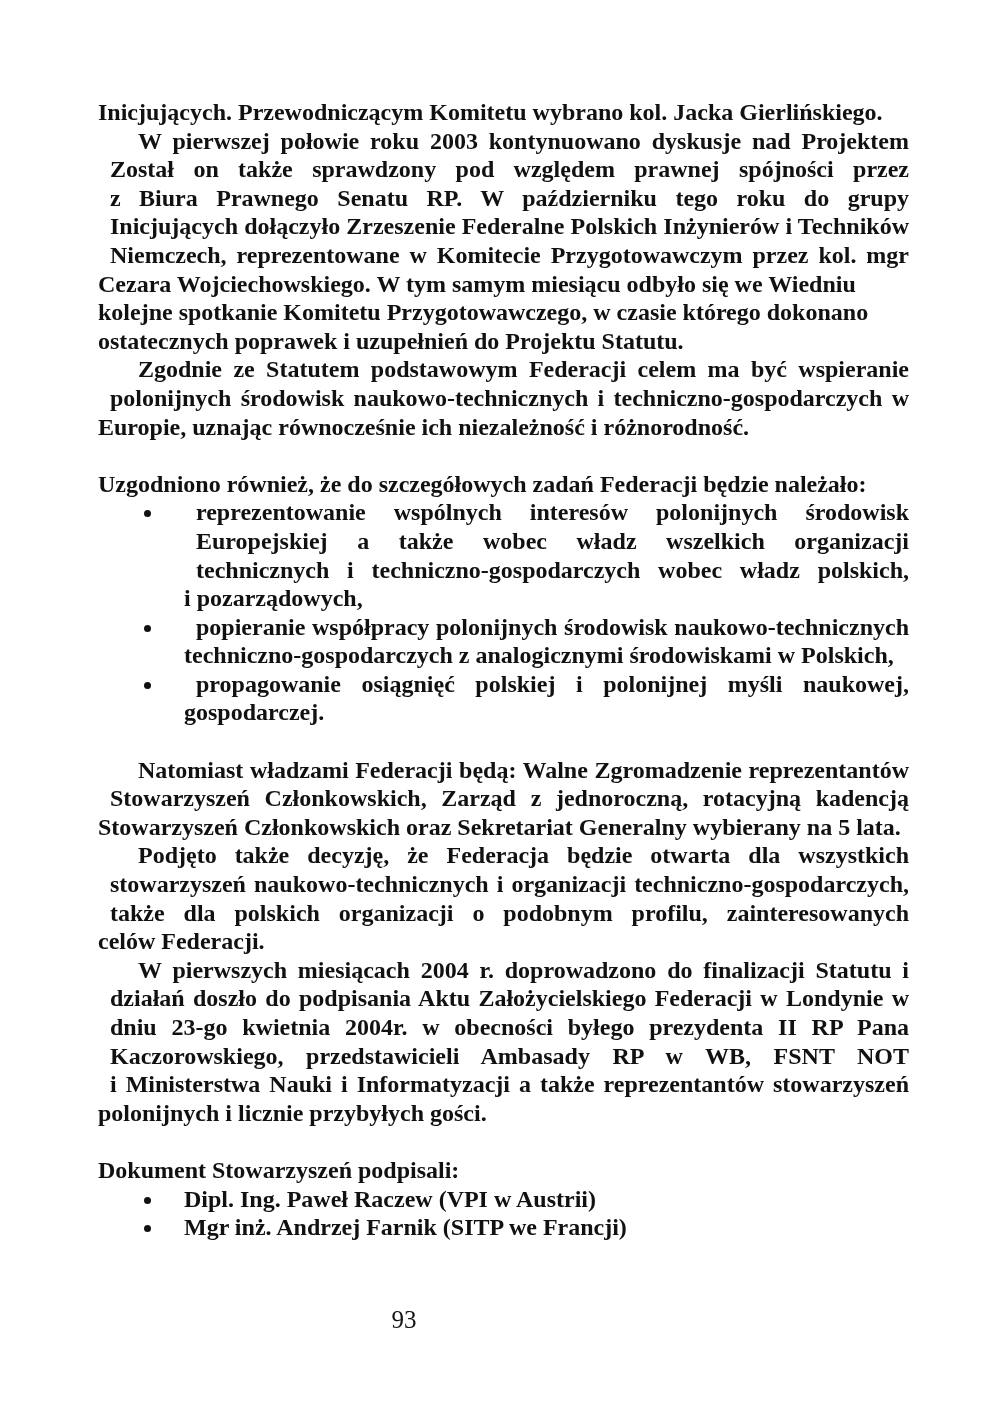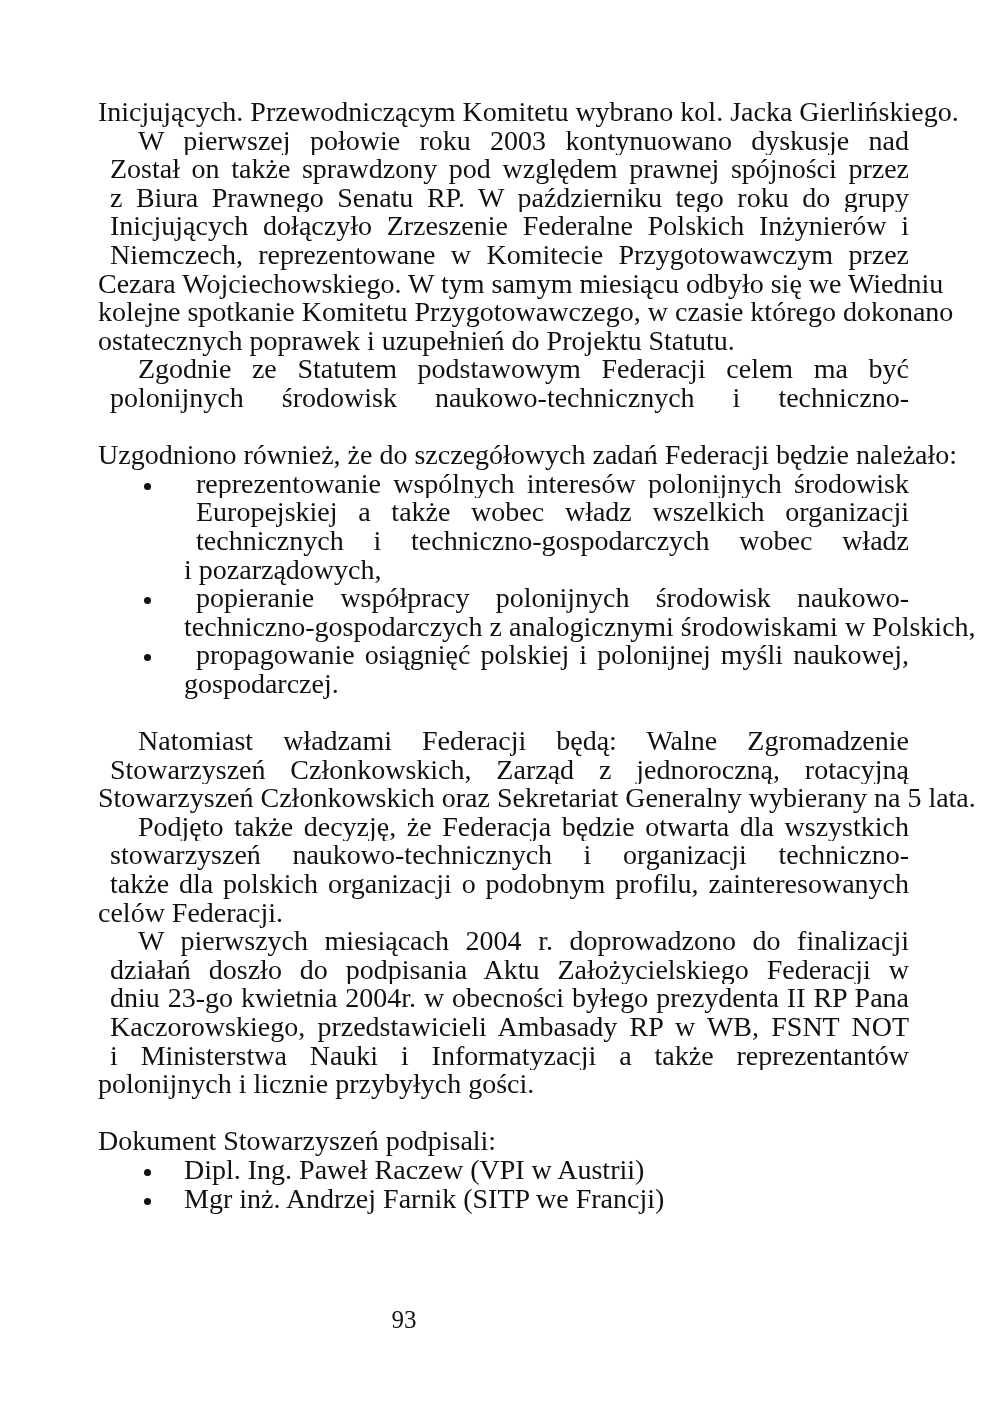--- a/index.html
+++ b/index.html
@@ -1,20 +1,20 @@
 <!DOCTYPE html>
 <html><head>
 <meta charset="utf-8">
 <style>
   html, body { margin: 0; padding: 0; background: #ffffff; }
   body { width: 1000px; height: 1419px; position: relative; overflow: hidden; }
   .page {
     position: absolute; left: 98px; top: 98px; width: 811px;
     font-family: "Liberation Serif", "DejaVu Serif", serif;
-    font-size: 28px; line-height: 28.6px; color: #111111;
+    font-size: 24px; line-height: 28.6px; color: #111111; font-weight: bold;
   }
   .line { display: block; white-space: nowrap; height: 28.6px; }
   .just { text-align: justify; text-align-last: justify; white-space: normal; overflow: hidden; margin-left: 12px; }
   .ind { padding-left: 28px; }
   .gap { height: 28.6px; }
   .bullet-list { margin: 0; padding: 0; list-style: none; }
   .bullet-item { position: relative; padding-left: 86px; }
   .bullet-item .bullet {
     position: absolute; left: 44px; top: 0; width: 10px; text-align: center;
   }
@@ -43,20 +43,21 @@
     <span class="line just">Inicjujących dołączyło Zrzeszenie Federalne Polskich Inżynierów i Techników w</span>
     <span class="line just">Niemczech, reprezentowane w Komitecie Przygotowawczym przez kol. mgr inż.</span>
     <span class="line">Cezara Wojciechowskiego. W tym samym miesiącu odbyło się we Wiedniu</span>
     <span class="line">kolejne spotkanie Komitetu Przygotowawczego, w czasie którego dokonano</span>
     <span class="line">ostatecznych poprawek i uzupełnień do Projektu Statutu.</span>
   </div>
 
   <div>
     <span class="line just ind">Zgodnie ze Statutem podstawowym Federacji celem ma być wspieranie integracji</span>
     <span class="line just">polonijnych środowisk naukowo-technicznych i techniczno-gospodarczych w</span>
+    <span class="line">Europie, uznając równocześnie ich niezależność i różnorodność.</span>
   </div>
 
   <div class="gap"></div>
 
   <span class="line">Uzgodniono również, że do szczegółowych zadań Federacji będzie należało:</span>
 
   <ul class="bullet-list">
     <li class="bullet-item">
       <span class="bullet"></span>
       <span class="line just">reprezentowanie wspólnych interesów polonijnych środowisk naukowo-</span>

